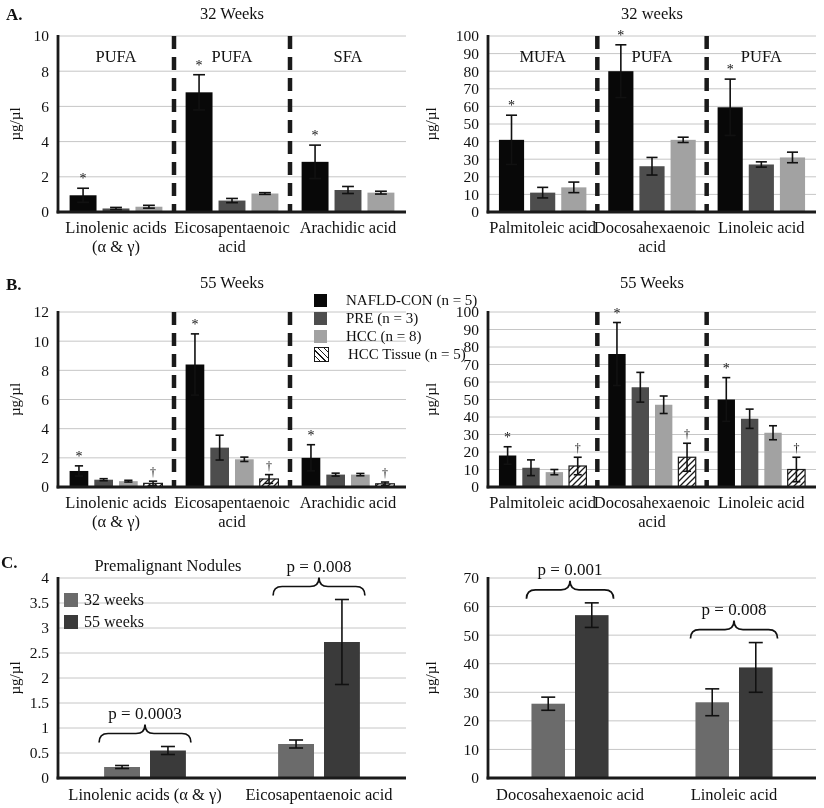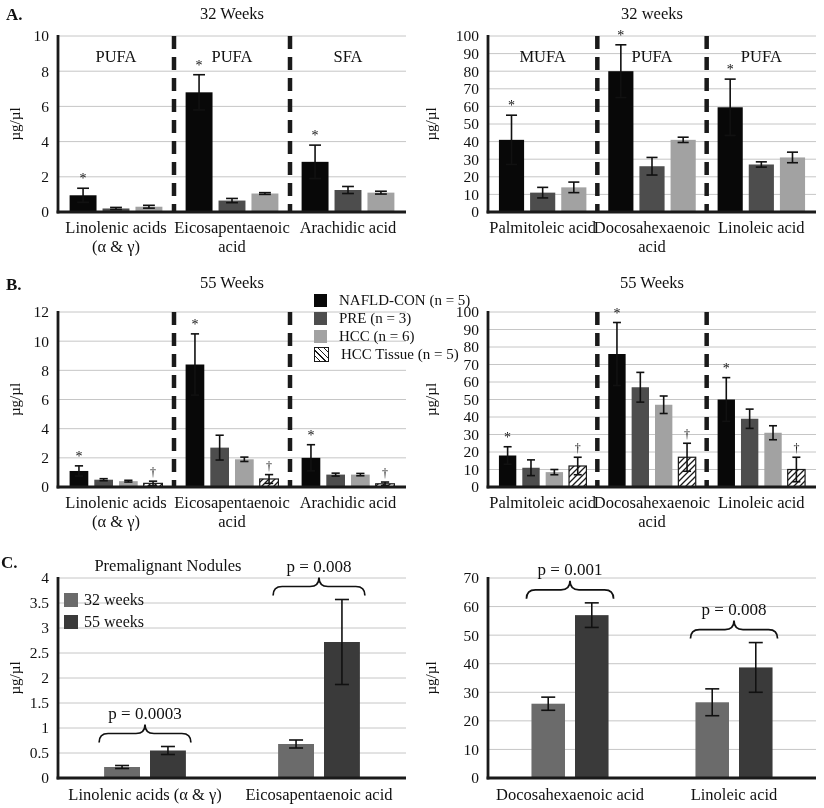--- a/index.html
+++ b/index.html
@@ -6,21 +6,21 @@
   body { width:824px; height:808px; font-family:"Liberation Serif","DejaVu Serif",serif; color:#111; }
   .figure { position:relative; width:824px; height:808px; background:#fff; overflow:hidden; }
   .chart { position:absolute; }
   .chart svg { display:block; }
   svg text { fill:#111111; font-family:"Liberation Serif","DejaVu Serif",serif; }
   .panel-label { position:absolute; font-weight:bold; font-size:17px; line-height:18px; }
   .legend { position:absolute; }
   .lg-row { display:flex; align-items:center; }
   .sw { display:inline-block; flex:0 0 auto; }
   .legend-b { left:296px; top:291px; font-size:15px; }
-  .legend-b .lg-row { height:18px; gap:12px;padding-left:18px; }
+  .legend-b .lg-row { height:18px; gap:19px;padding-left:18px; }
   .legend-b .sw { width:13px; height:13px; }
   .legend-c { left:64px; top:589px; font-size:16px; }
   .legend-c .lg-row { height:22px; gap:6px; }
   .legend-c .sw { width:14px; height:14px; }
 </style>
 </head>
 <body>
 
 <div class="figure">
 
@@ -449,21 +449,21 @@
     <div class="lg-row">
       <span class="sw" style="background: rgb(8, 8, 8);"></span>
       <span>NAFLD-CON (n = 5)</span>
     </div>
     <div class="lg-row">
       <span class="sw" style="background: rgb(77, 77, 77);"></span>
       <span>PRE (n = 3)</span>
     </div>
     <div class="lg-row">
       <span class="sw" style="background: rgb(162, 162, 162);"></span>
-      <span>HCC (n = 6)</span>
+      <span>HCC (n = 8)</span>
     </div>
     <div class="lg-row">
       <span class="sw" style="background: repeating-linear-gradient(45deg, rgb(255, 255, 255), rgb(255, 255, 255) 3px, rgb(26, 26, 26) 3px, rgb(26, 26, 26) 4px); border: 1px solid rgb(26, 26, 26);"></span>
       <span>HCC Tissue (n = 5)</span>
     </div>
   </div>
 
   <div class="legend legend-c">
     <div class="lg-row">
       <span class="sw" style="background: rgb(107, 107, 107);"></span>

